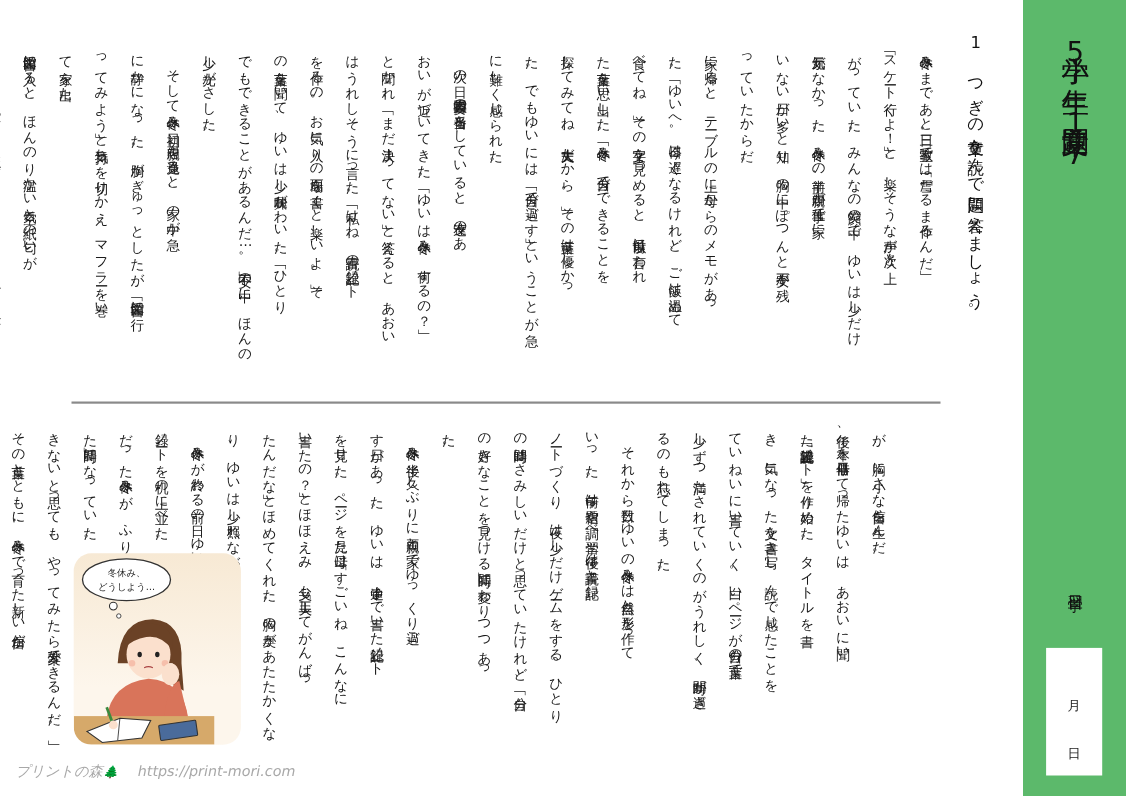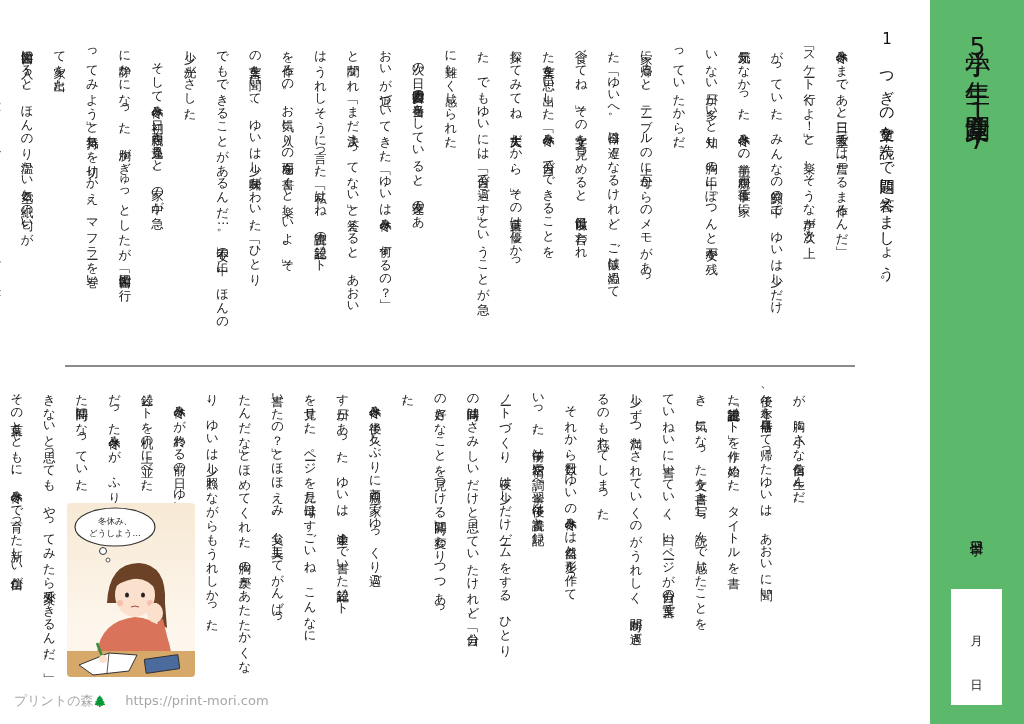--- a/index.html
+++ b/index.html
@@ -42,27 +42,28 @@
     position: absolute; writing-mode: vertical-rl; text-orientation: upright;
     font-size: 12.4px; line-height: 32.6px; letter-spacing: 0;
     color: #1a1a1a; white-space: pre;
   }
   .passage-top { right: 166px; top: 42px; height: 300px; width: 795px; }
   .passage-bottom { right: 209px; top: 385px; height: 300px; width: 560px; }
   .divider {
     position: absolute; left: 65px; top: 365px; width: 790px; height: 2px; background: #8a8a8a;
   }
   .illustration {
-    position: absolute; left: 67px; top: 503px; width: 128px; height: 174px;
-    border-radius: 4px; overflow: hidden;
+    position: absolute; left: 67px; top: 503px; width: 152px; height: 174px;
+    border-radius: 16px; overflow: hidden;
     background: linear-gradient(#f7e9d4, #fdf6ec 70%);
   }
   .footer {
     position: absolute; left: 14px; top: 692px; font-size: 13px; color: #a8a8a8;
     font-family: "DejaVu Sans", sans-serif;
+    font-style: italic;
   }
   .footer .url { margin-left: 18px; }
   .footer .tree { color: #3f8a3f; font-size: 11px; }
 </style>
 </head>
 <body>
 
 <div class="sidebar">
   <div class="sidebar-title"><span>小学5年生</span><span class="sp"></span><span>文章問題17</span></div>
   <div class="study-label">学習日</div>

